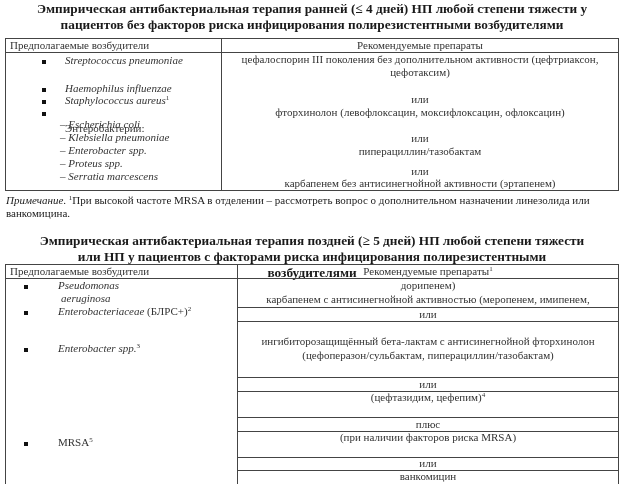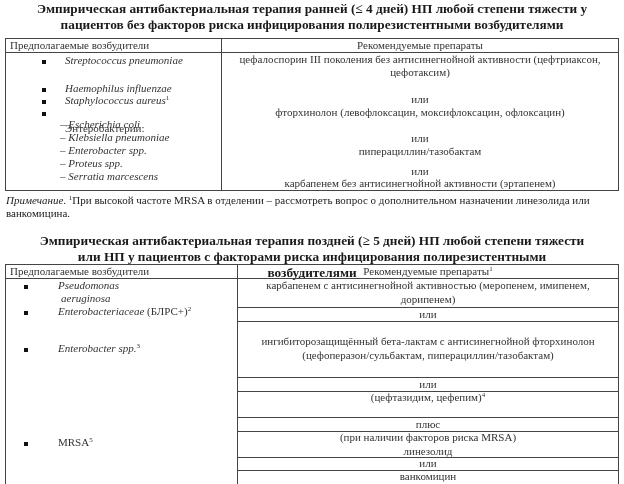--- a/index.html
+++ b/index.html
@@ -70,21 +70,21 @@
     <div class="org" style="left:59px;top:83px;"><span>Энтеробактерии:</span></div>
 
     <div class="org" style="left:54px;top:79px;"><i>– Escherichia coli</i></div>
     <div class="org" style="left:54px;top:92px;"><i>– Klebsiella pneumoniae</i></div>
     <div class="org" style="left:54px;top:105px;"><i>– Enterobacter spp.</i></div>
     <div class="org" style="left:54px;top:118px;"><i>– Proteus spp.</i></div>
     <div class="org" style="left:54px;top:131px;"><i>– Serratia marcescens</i></div>
   </div>
 
   <div>
-    <div class="cell-text" style="left:216px;width:396px;top:14px;">цефалоспорин III поколения без антисинегнойной активности (цефтриаксон,</div>
+    <div class="cell-text" style="left:216px;width:396px;top:14px;">цефалоспорин III поколения без дополнительном активности (цефтриаксон,</div>
     <div class="cell-text" style="left:216px;width:396px;top:27px;">цефотаксим)</div>
     <div class="cell-text" style="left:216px;width:396px;top:54px;">или</div>
     <div class="cell-text" style="left:216px;width:396px;top:67px;">фторхинолон (левофлоксацин, моксифлоксацин, офлоксацин)</div>
     <div class="cell-text" style="left:216px;width:396px;top:93px;">или</div>
     <div class="cell-text" style="left:216px;width:396px;top:106px;">пиперациллин/тазобактам</div>
     <div class="cell-text" style="left:216px;width:396px;top:126px;">или</div>
     <div class="cell-text" style="left:216px;width:396px;top:138px;">карбапенем без антисинегнойной активности (эртапенем)</div>
   </div>
 </div>
 
@@ -122,33 +122,32 @@
 
     <div class="bullet" style="left:18px;top:83px;"></div>
     <div class="org" style="left:52px;top:77px;"><i>Enterobacter spp.</i><sup>3</sup></div>
 
     <div class="bullet" style="left:18px;top:177px;"></div>
     <div class="org" style="left:52px;top:171px;"><span>MRSA</span><sup>5</sup></div>
   </div>
 
   <div>
     <div class="cell-text" style="left:232px;width:380px;top:14px;">
+      <div>дорипенем)</div>
       <div>карбапенем с антисинегнойной активностью (меропенем, имипенем,</div>
-      <div>дорипенем)</div>
     </div>
     <div class="cell-text" style="left:232px;width:380px;top:43px;">или</div>
     <div class="cell-text" style="left:232px;width:380px;top:70px;">
       <div>ингибиторозащищённый бета-лактам с антисинегнойной фторхинолон</div>
       <div>(цефоперазон/сульбактам, пиперациллин/тазобактам)</div>
     </div>
     <div class="cell-text" style="left:232px;width:380px;top:113px;">или</div>
     <div class="cell-text" style="left:232px;width:380px;top:126px;">
       <div><span>(цефтазидим, цефепим)</span><sup>4</sup></div>
     </div>
     <div class="cell-text" style="left:232px;width:380px;top:153px;">плюс</div>
     <div class="cell-text" style="left:232px;width:380px;top:166px;">
       <div>(при наличии факторов риска MRSA)</div>
-      <div>линезолид</div>
     </div>
     <div class="cell-text" style="left:232px;width:380px;top:192px;">или</div>
     <div class="cell-text" style="left:232px;width:380px;top:205px;">ванкомицин</div>
   </div>
 </div>
 
 </body></html>

